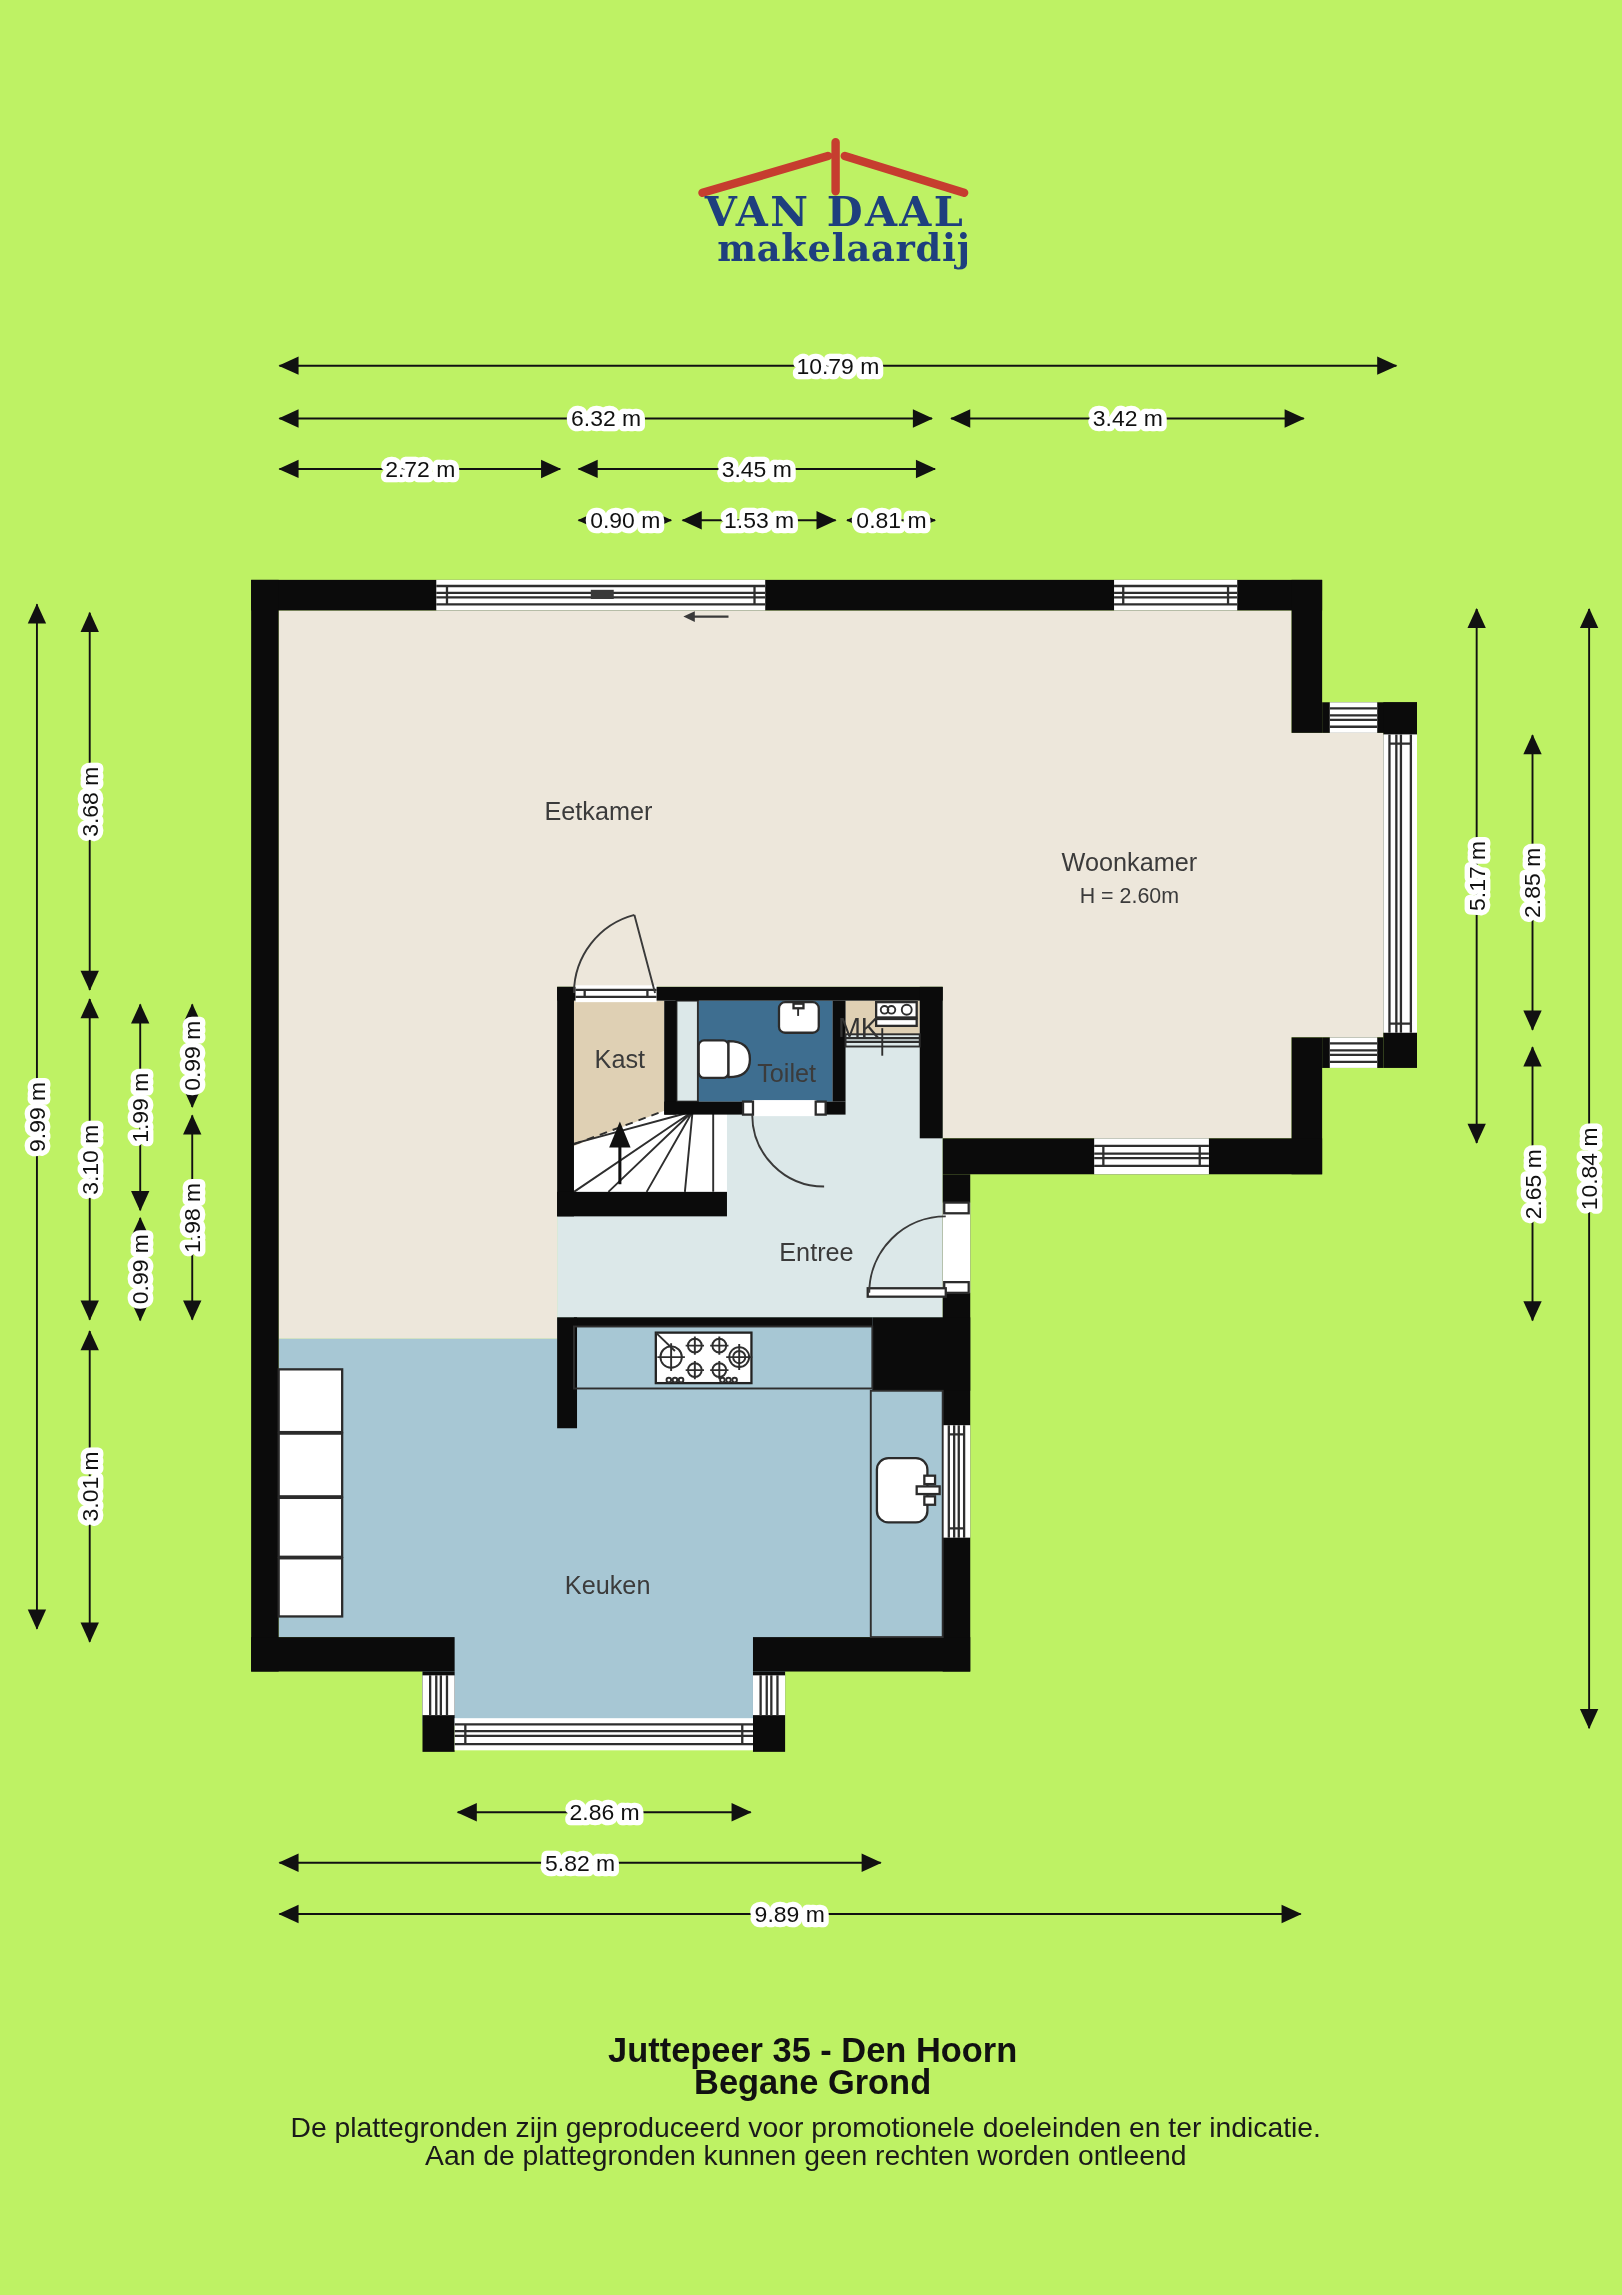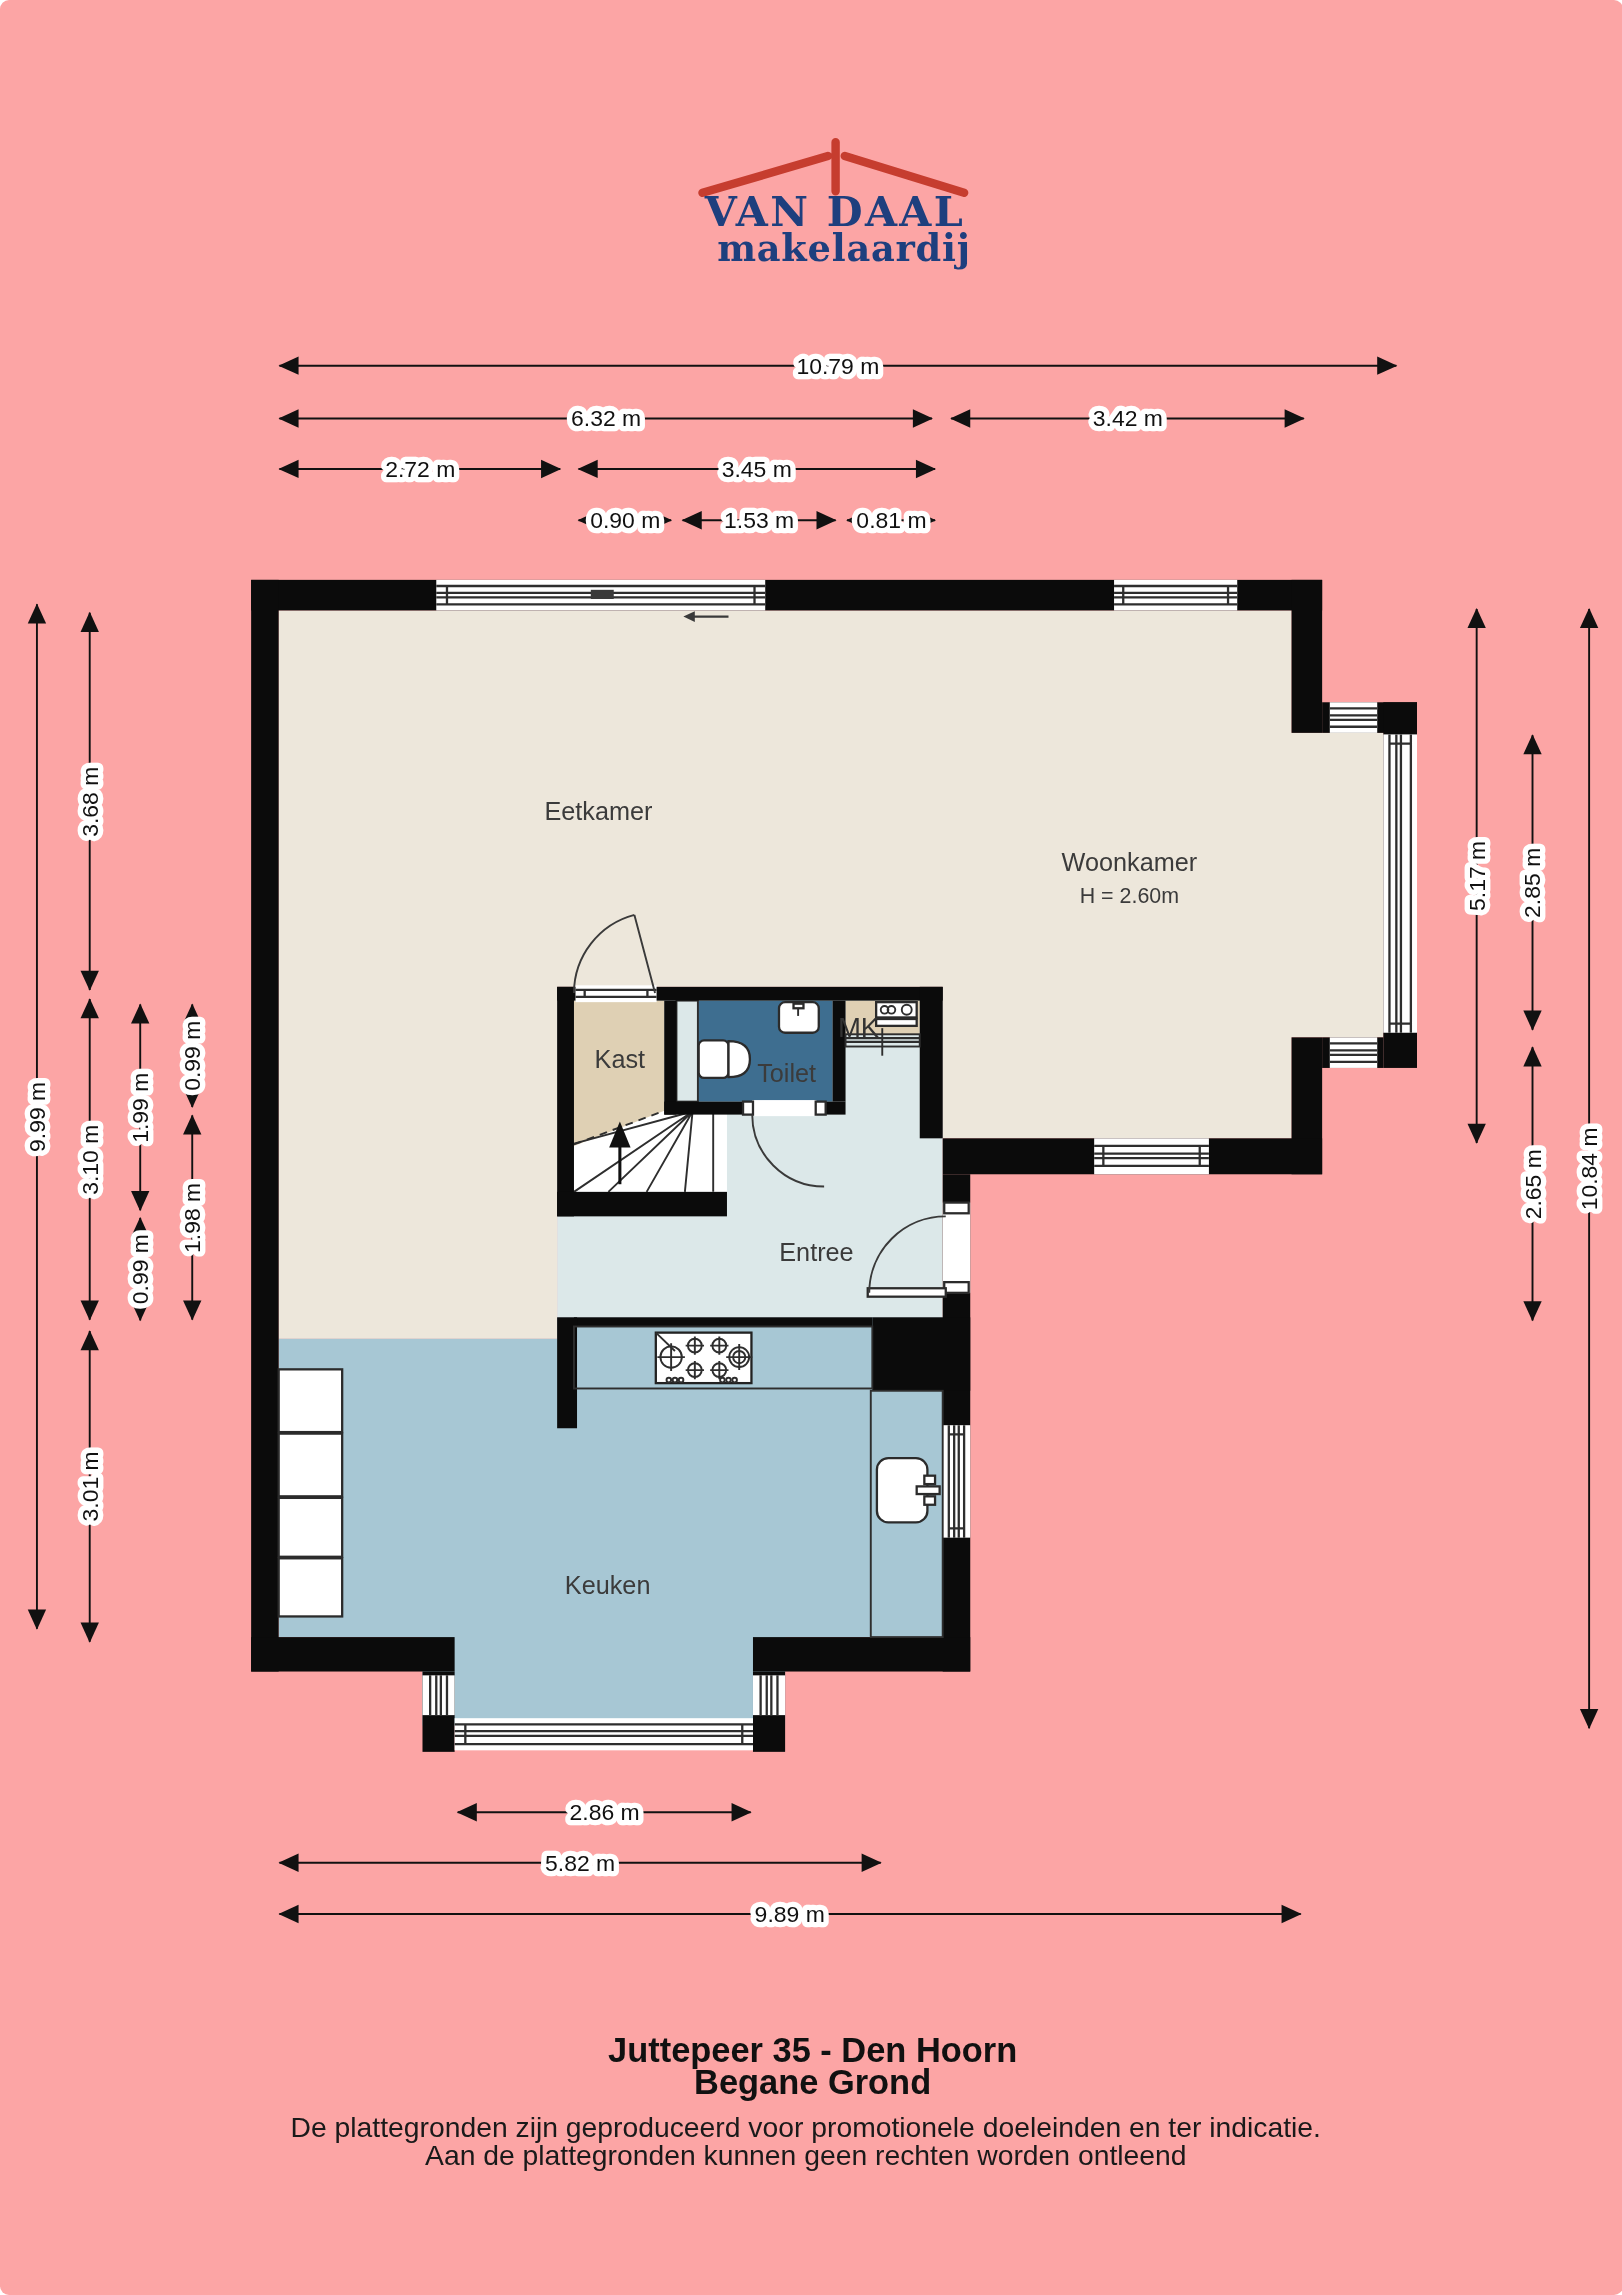--- a/index.html
+++ b/index.html
@@ -1,16 +1,16 @@
 <!DOCTYPE html>
 <html style="font-size:12.2px"><head>
 <meta charset="utf-8">
 <style>
   html,body{margin:0;padding:0;background:#ffffff;}
-  .page{position:relative;width:1623px;height:2295px;background:#fca5a5;font-family:"Liberation Sans",sans-serif;border-radius:9px;}
+  .page{position:relative;width:1623px;height:2295px;background:#bef264;font-family:"Liberation Sans",sans-serif;}
   svg{display:block}
   .wall{fill:#0b0b0b;stroke:none}
   .iwall{fill:#0b0b0b;stroke:none}
   .winline{stroke:#2e2e2e;stroke-width:3;fill:none}
   .thin{stroke:#2e2e2e;stroke-width:2.5;fill:none}
   .fixture{stroke:#2b2b2b;stroke-width:3;fill:#ffffff}
   .arc{stroke:#3a3a3a;stroke-width:2.5;fill:none}
   .dl{stroke:#111;stroke-width:2.5;marker-start:url(#ah);marker-end:url(#ah)}
   .dt{font:30px "Liberation Sans",sans-serif;fill:#111;text-anchor:middle;dominant-baseline:central;
       paint-order:stroke;stroke:#fff;stroke-width:14;stroke-linejoin:round}

